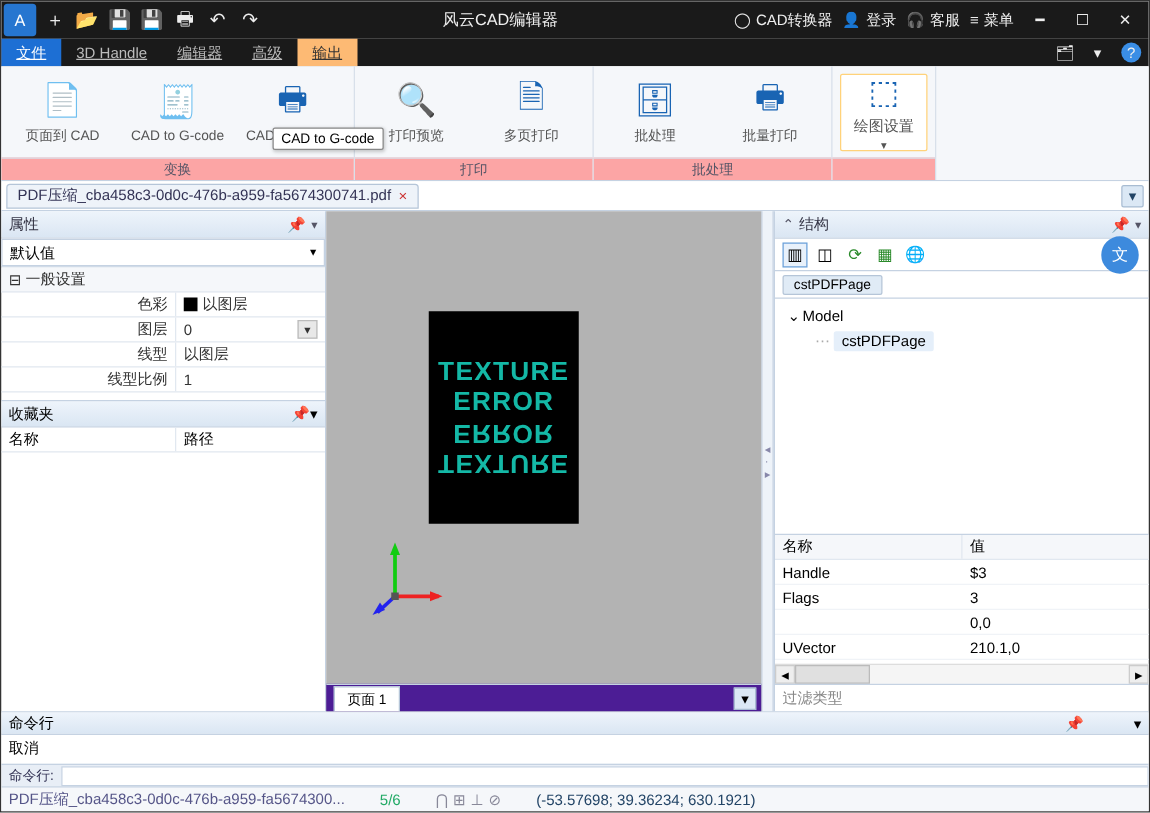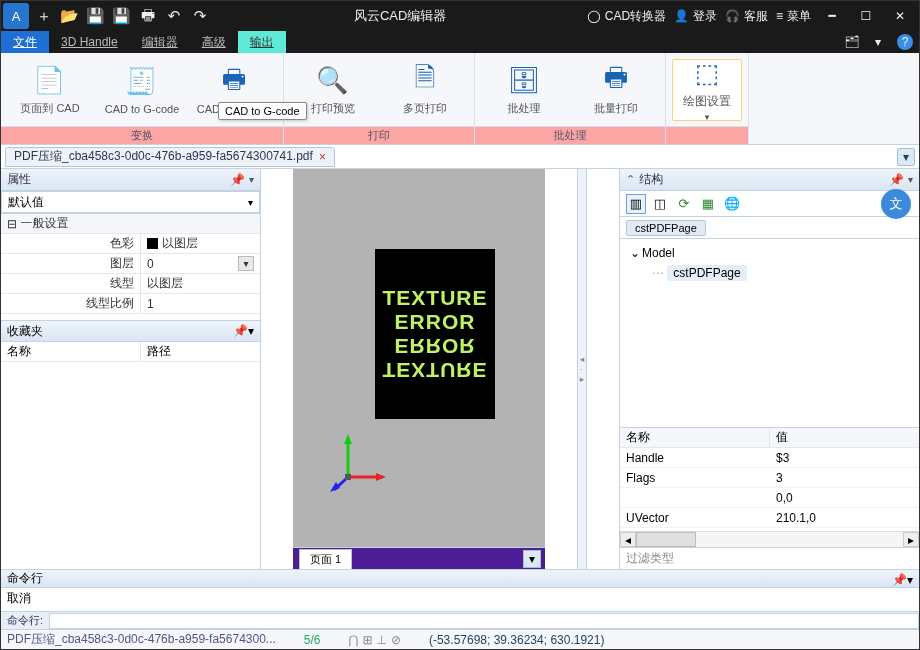--- a/index.html
+++ b/index.html
@@ -11,21 +11,21 @@
 .titlebar .app-logo { width: 26px; height: 26px; display: flex; align-items: center; justify-content: center; margin: 0 2px; background: #2676d0; border-radius: 3px; color: #fff; font-size: 13px; }
 .titlebar .tb-btn { width: 26px; height: 26px; display: flex; align-items: center; justify-content: center; color: #eee; cursor: pointer; font-size: 15px; }
 .titlebar .title { flex: 1; text-align: center; font-size: 13px; color: #eee; }
 .titlebar .right-items { display: flex; align-items: center; gap: 8px; margin-right: 6px; height: 100%; }
 .titlebar .r-item { display: flex; align-items: center; gap: 4px; color: #eee; cursor: pointer; font-size: 12px; }
 .titlebar .win-btn { width: 26px; height: 26px; display: flex; align-items: center; justify-content: center; color: #eee; cursor: pointer; }
 
 
 .menubar { height: 22px; background: #1a1a1a; display: flex; align-items: stretch; }
 .menubar .tab { padding: 0 12px; display: flex; align-items: center; color: #bbb; cursor: pointer; font-size: 12px; text-decoration: underline; }
-.menubar .tab.active { background: #5eead4; color: #333; }
+.menubar .tab.active { background: #fdba74; color: #333; }
 .menubar .tab.file { background: #1d6fd4; color: #fff; }
 .menubar .spacer { flex: 1; }
 .menubar .r-btn { width: 26px; display: flex; align-items: center; justify-content: center; color: #eee; }
 
 
 .ribbon { height: 92px; background: #f5f7fa; border-bottom: 1px solid #c5d2e2; display: flex; }
 .ribbon .group { display: flex; flex-direction: column; border-right: 1px solid #d8e0ea; }
 .ribbon .group-body { flex: 1; display: flex; align-items: center; padding: 4px 6px; gap: 6px; }
 .ribbon .group-label { height: 18px; background: #fca5a5; color: #556; display: flex; align-items: center; justify-content: center; font-size: 11px; border-top: 1px solid #d8e0ea; }
 .ribbon .rbtn { display: flex; flex-direction: column; align-items: center; justify-content: center; width: 86px; height: 62px; cursor: pointer; border-radius: 2px; gap: 4px; }
@@ -36,21 +36,21 @@
 
 .tooltip { position: absolute; top: 102px; left: 218px; background: #fff; border: 1px solid #888; padding: 2px 6px; border-radius: 2px; font-size: 11px; box-shadow: 1px 1px 3px rgba(0,0,0,.2); z-index: 100; }
 
 
 .doctabs { height: 24px; background: #fff; border-bottom: 1px solid #c5d2e2; display: flex; align-items: center; padding: 0 4px; }
 .doctab { height: 20px; border: 1px solid #b5c5d8; background: #eef3f9; padding: 0 8px; display: flex; align-items: center; gap: 6px; border-radius: 3px 3px 0 0; font-size: 11px; color: #335; }
 .doctab .x { color: #c33; font-size: 12px; cursor: pointer; }
 .doctabs .rbx { margin-left: auto; width: 18px; height: 18px; border: 1px solid #a8bcd2; display: flex; align-items: center; justify-content: center; border-radius: 2px; color: #246; background: #dbe8f5; }
 
 
-.main { flex: 1; display: flex; min-height: 0; gap: 32px; }
+.main { flex: 1; display: flex; min-height: 0; }
 .panel-left { width: 260px; display: flex; flex-direction: column; border-right: 1px solid #c5d2e2; }
 .panel-right { width: 300px; display: flex; flex-direction: column; border-left: 1px solid #c5d2e2; }
 
 .panel-header { height: 22px; background: linear-gradient(#eef4fb,#dae6f3); border-bottom: 1px solid #c5d2e2; display: flex; align-items: center; padding: 0 6px; font-size: 12px; color: #334; }
 .panel-header .pin { margin-left: auto; font-size: 12px; color: #556; cursor: pointer; }
 .panel-header .drop { margin-left: 4px; font-size: 10px; color: #556; cursor: pointer; }
 .panel-header .expand { font-size: 11px; color: #556; cursor: pointer; margin-right: 4px; }
 
 .dropdown { height: 22px; border: 1px solid #c5d2e2; display: flex; align-items: center; padding: 0 6px; font-size: 12px; background: #fff; }
 .dropdown .arrow { margin-left: auto; font-size: 10px; }
@@ -65,21 +65,21 @@
 .layer-select { display: flex; width: 100%; align-items: center; }
 .layer-select .arrow { margin-left: auto; background: #e8e8e8; border: 1px solid #bbb; width: 16px; height: 15px; display: flex; align-items: center; justify-content: center; font-size: 10px; }
 
 .fav-header { height: 22px; background: linear-gradient(#eef4fb,#dae6f3); border-bottom: 1px solid #c5d2e2; border-top: 1px solid #c5d2e2; display: flex; align-items: center; padding: 0 6px; font-size: 12px; }
 .fav-table-head { height: 20px; display: flex; border-bottom: 1px solid #e1e8f0; }
 .fav-table-head div { padding: 0 6px; display: flex; align-items: center; font-size: 12px; }
 
 
 .canvas-wrap { flex: 1; display: flex; flex-direction: column; background: #b3b3b3; position: relative; }
 .canvas { flex: 1; position: relative; overflow: hidden; }
-.canvas .texbox { position: absolute; left: 82px; top: 80px; width: 120px; height: 170px; background: #000; display: flex; flex-direction: column; align-items: center; justify-content: center; color: #bef264; font-weight: bold; font-family: Arial; }
+.canvas .texbox { position: absolute; left: 82px; top: 80px; width: 120px; height: 170px; background: #000; display: flex; flex-direction: column; align-items: center; justify-content: center; color: #14b8a6; font-weight: bold; font-family: Arial; }
 .texbox .t1 { font-size: 21px; letter-spacing: 1px; }
 .texbox .t2 { font-size: 21px; transform: scaleY(-1); letter-spacing: 1px; }
 .axis { position: absolute; left: 35px; bottom: 55px; width: 60px; height: 60px; }
 .pagebar { height: 22px; background: #4c1d95; border-top: 1px solid #c5d2e2; display: flex; align-items: center; }
 .pagebar .ptab { height: 20px; border: 1px solid #b5c5d8; background: #fff; padding: 0 10px; display: flex; align-items: center; margin-left: 6px; font-size: 11px; border-bottom: none; }
 .pagebar .pdrop { margin-left: auto; width: 18px; height: 18px; border: 1px solid #a8bcd2; display: flex; align-items: center; justify-content: center; margin-right: 4px; background: #dbe8f5; }
 .nav-splitter { width: 10px; background: #eef3f9; border-left: 1px solid #c5d2e2; border-right: 1px solid #c5d2e2; display: flex; align-items: center; justify-content: center; color: #88a; font-size: 9px; }
 
 
 .rp-toolbar { height: 26px; display: flex; align-items: center; gap: 4px; padding: 0 6px; border-bottom: 1px solid #c5d2e2; }
@@ -101,21 +101,21 @@
 .rp-prop-head div, .rp-prop-row div { padding: 0 6px; display: flex; align-items: center; font-size: 12px; }
 .rp-prop-row { display: flex; height: 20px; border-bottom: 1px solid #f0f3f7; }
 .hscroll { height: 16px; display: flex; border-top: 1px solid #ddd; background: #f5f5f5; }
 .hscroll .lar, .hscroll .rar { width: 16px; display: flex; align-items: center; justify-content: center; border: 1px solid #ccc; background: #eee; }
 .hscroll .thumb { width: 60px; border: 1px solid #bbb; background: #e0e0e0; }
 
 .filter-row { height: 22px; border-top: 1px solid #c5d2e2; display: flex; align-items: center; padding: 0 6px; }
 
 
 .cmdline { height: 60px; border-top: 1px solid #c5d2e2; display: flex; flex-direction: column; }
-.cmdline-hdr { height: 18px; background: linear-gradient(#eef4fb,#dae6f3); display: flex; align-items: flex-end; padding: 0 6px; font-size: 12px; border-bottom: 1px solid #c5d2e2; }
+.cmdline-hdr { height: 18px; background: linear-gradient(#eef4fb,#dae6f3); display: flex; align-items: center; padding: 0 6px; font-size: 12px; border-bottom: 1px solid #c5d2e2; gap: 40px; }
 .cmdline-body { flex: 1; padding: 2px 6px; font-size: 12px; overflow: auto; background: #fff; }
 .cmdline-inp { height: 18px; border-top: 1px solid #c5d2e2; display: flex; align-items: center; background: #e8eef6; }
 .cmdline-inp .lbl { padding: 0 6px; font-size: 11px; color: #335; }
 
 
 .statusbar { height: 20px; background: #f5f7fa; border-top: 1px solid #c5d2e2; display: flex; align-items: center; font-size: 11px; color: #558; padding: 0 6px; gap: 28px; }
 .statusbar .stats { color: #2a6; }
 .statusbar .icons { display: flex; gap: 4px; color: #889; }
 .statusbar .coords { color: #246; }
 </style>

